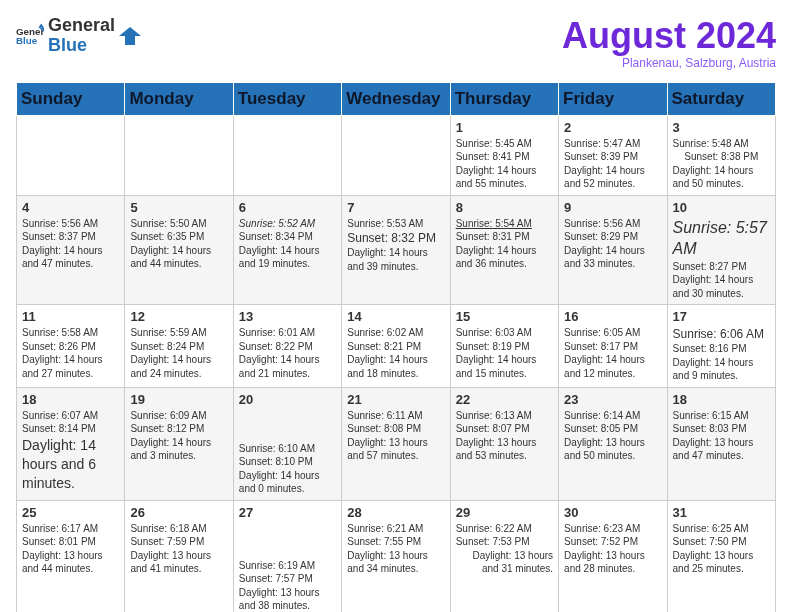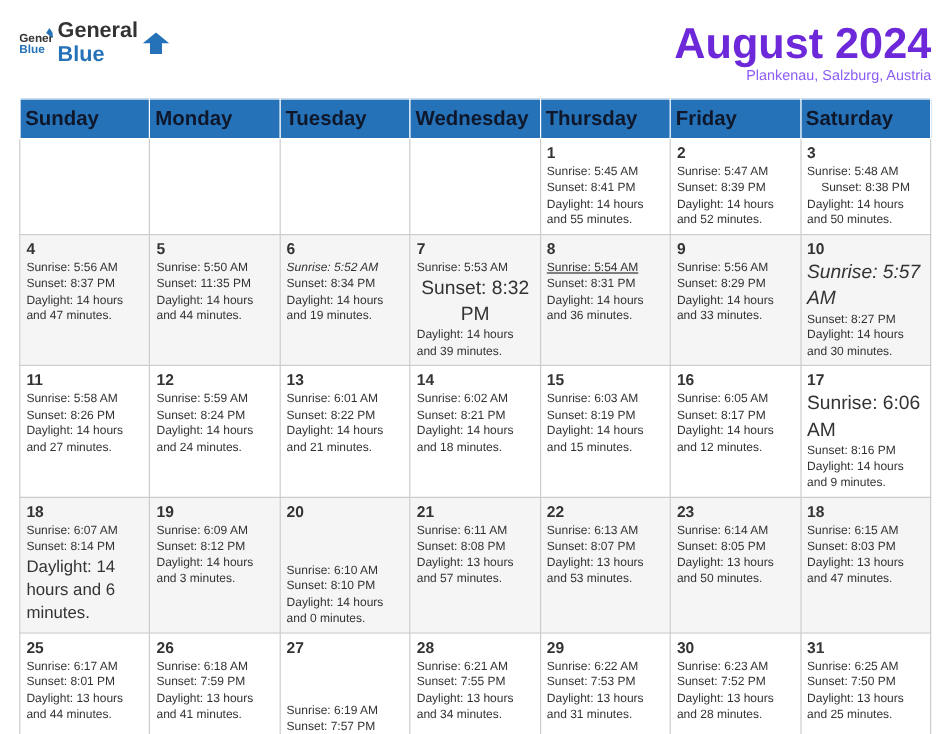--- a/index.html
+++ b/index.html
@@ -146,33 +146,33 @@
       <tr>
         <td>
           <span class="day-number">4</span>
           <div style="font-size: 10px; line-height: 1.35;">Sunrise: 5:56 AM</div>
           <div style="font-size: 10px; line-height: 1.35;">Sunset: 8:37 PM</div>
           <div style="font-size: 10px; line-height: 1.35;">Daylight: 14 hours and 47 minutes.</div>
         </td>
         <td>
           <span class="day-number">5</span>
           <div style="font-size: 10px; line-height: 1.35;">Sunrise: 5:50 AM</div>
-          <div style="font-size: 10px; line-height: 1.35;">Sunset: 11:35 PM</div>
+          <div style="font-size: 10px; line-height: 1.35;">Sunset: 6:35 PM</div>
           <div style="font-size: 10px; line-height: 1.35;">Daylight: 14 hours and 44 minutes.</div>
         </td>
         <td>
           <span class="day-number">6</span>
           <div style="font-size: 10px; line-height: 1.35; font-style: italic;">Sunrise: 5:52 AM</div>
           <div style="font-size: 10px; line-height: 1.35;">Sunset: 8:34 PM</div>
           <div style="font-size: 10px; line-height: 1.35;">Daylight: 14 hours and 19 minutes.</div>
         </td>
         <td>
           <span class="day-number">7</span>
           <div style="font-size: 10px; line-height: 1.35;">Sunrise: 5:53 AM</div>
-          <div style="font-size: 16px; line-height: 1.35; text-align: center;">Sunset: 8:32 PM</div>
+          <div style="font-size: 12px; line-height: 1.35;">Sunset: 8:32 PM</div>
           <div style="font-size: 10px; line-height: 1.35;">Daylight: 14 hours and 39 minutes.</div>
         </td>
         <td>
           <span class="day-number">8</span>
           <div style="font-size: 10px; line-height: 1.35; text-decoration: underline;">Sunrise: 5:54 AM</div>
           <div style="font-size: 10px; line-height: 1.35;">Sunset: 8:31 PM</div>
           <div style="font-size: 10px; line-height: 1.35;">Daylight: 14 hours and 36 minutes.</div>
         </td>
         <td>
           <span class="day-number">9</span>
@@ -219,21 +219,21 @@
           <div style="font-size: 10px; line-height: 1.35;">Daylight: 14 hours and 15 minutes.</div>
         </td>
         <td>
           <span class="day-number">16</span>
           <div style="font-size: 10px; line-height: 1.35;">Sunrise: 6:05 AM</div>
           <div style="font-size: 10px; line-height: 1.35;">Sunset: 8:17 PM</div>
           <div style="font-size: 10px; line-height: 1.35;">Daylight: 14 hours and 12 minutes.</div>
         </td>
         <td>
           <span class="day-number">17</span>
-          <div style="font-size: 16px; line-height: 1.35;">Sunrise: 6:06 AM</div>
+          <div style="font-size: 12px; line-height: 1.35;">Sunrise: 6:06 AM</div>
           <div style="font-size: 10px; line-height: 1.35;">Sunset: 8:16 PM</div>
           <div style="font-size: 10px; line-height: 1.35;">Daylight: 14 hours and 9 minutes.</div>
         </td>
       </tr>
       <tr>
         <td>
           <span class="day-number">18</span>
           <div style="font-size: 10px; line-height: 1.35;">Sunrise: 6:07 AM</div>
           <div style="font-size: 10px; line-height: 1.35;">Sunset: 8:14 PM</div>
           <div style="font-size: 14px; line-height: 1.35;">Daylight: 14 hours and 6 minutes.</div>
@@ -297,21 +297,21 @@
         <td>
           <span class="day-number">28</span>
           <div style="font-size: 10px; line-height: 1.35;">Sunrise: 6:21 AM</div>
           <div style="font-size: 10px; line-height: 1.35;">Sunset: 7:55 PM</div>
           <div style="font-size: 10px; line-height: 1.35;">Daylight: 13 hours and 34 minutes.</div>
         </td>
         <td>
           <span class="day-number">29</span>
           <div style="font-size: 10px; line-height: 1.35;">Sunrise: 6:22 AM</div>
           <div style="font-size: 10px; line-height: 1.35;">Sunset: 7:53 PM</div>
-          <div style="font-size: 10px; line-height: 1.35;">Daylight: 13 hours and 31 minutes.</div>
+          <div style="font-size: 10px; line-height: 1.35; text-align: right;">Daylight: 13 hours and 31 minutes.</div>
         </td>
         <td>
           <span class="day-number">30</span>
           <div style="font-size: 10px; line-height: 1.35;">Sunrise: 6:23 AM</div>
           <div style="font-size: 10px; line-height: 1.35;">Sunset: 7:52 PM</div>
           <div style="font-size: 10px; line-height: 1.35;">Daylight: 13 hours and 28 minutes.</div>
         </td>
         <td>
           <span class="day-number">31</span>
           <div style="font-size: 10px; line-height: 1.35;">Sunrise: 6:25 AM</div>

